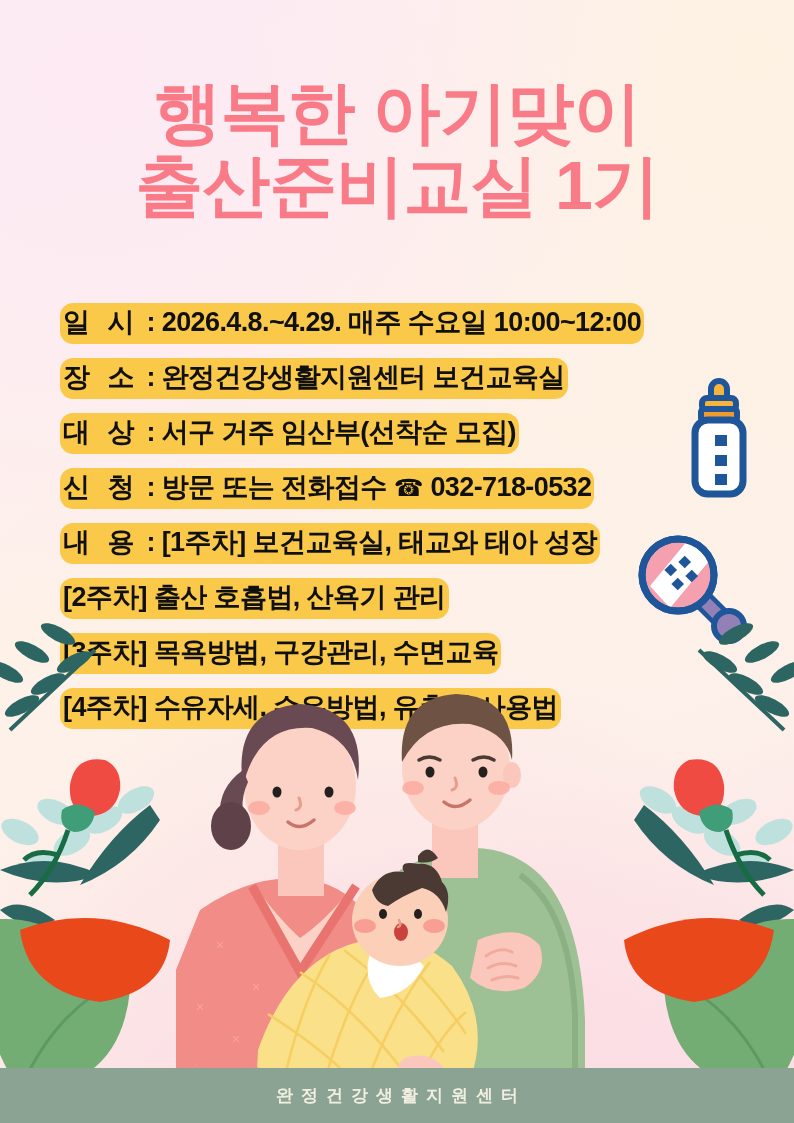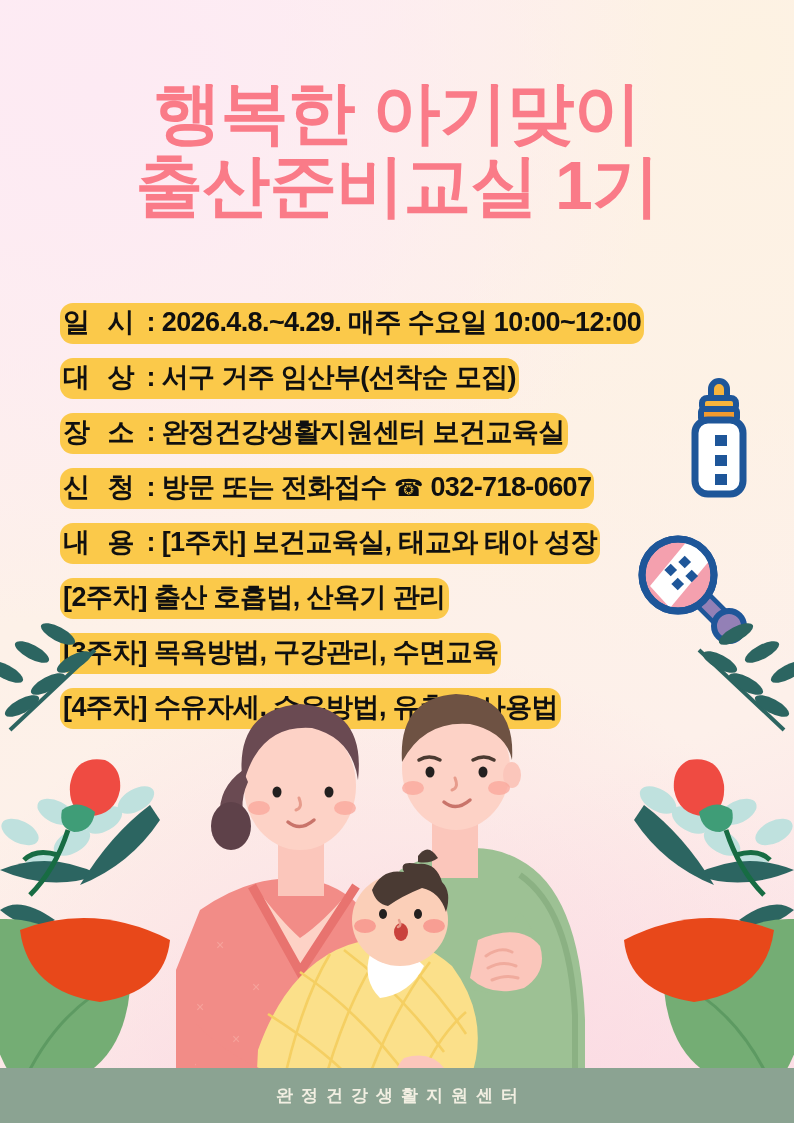--- a/index.html
+++ b/index.html
@@ -93,29 +93,29 @@
     <div class="title-line l2">출산준비교실 1기</div>
   </div>
 
   <div class="info">
 
     <div class="info-row">
       <span class="hl"><span class="lbl">일 시</span><span class="lbl-tail"> : </span><span>2026.4.8.~4.29. 매주 수요일 10:00~12:00</span></span>
     </div>
 
     <div class="info-row">
+      <span class="hl"><span class="lbl">장 소</span><span class="lbl-tail"> : </span><span>완정건강생활지원센터 보건교육실</span></span>
+    </div>
+
+    <div class="info-row">
       <span class="hl"><span class="lbl">대 상</span><span class="lbl-tail"> : </span><span>서구 거주 임산부(선착순 모집)</span></span>
     </div>
 
     <div class="info-row">
-      <span class="hl"><span class="lbl">장 소</span><span class="lbl-tail"> : </span><span>완정건강생활지원센터 보건교육실</span></span>
-    </div>
-
-    <div class="info-row">
-      <span class="hl"><span class="lbl">신 청</span><span class="lbl-tail"> : </span><span>방문 또는 전화접수 </span><span class="tel-glyph">☎</span><span> 032-718-0607</span></span>
+      <span class="hl"><span class="lbl">신 청</span><span class="lbl-tail"> : </span><span>방문 또는 전화접수 </span><span class="tel-glyph">☎</span><span> 032-718-0532</span></span>
     </div>
 
     <div class="info-row">
       <span class="hl"><span class="lbl">내 용</span><span class="lbl-tail"> : </span><span>[1주차] 보건교육실, 태교와 태아 성장</span></span>
     </div>
 
     <div class="info-row">
       <span class="hl indent"><span>[2주차] 출산 호흡법, 산욕기 관리</span></span>
     </div>
 

